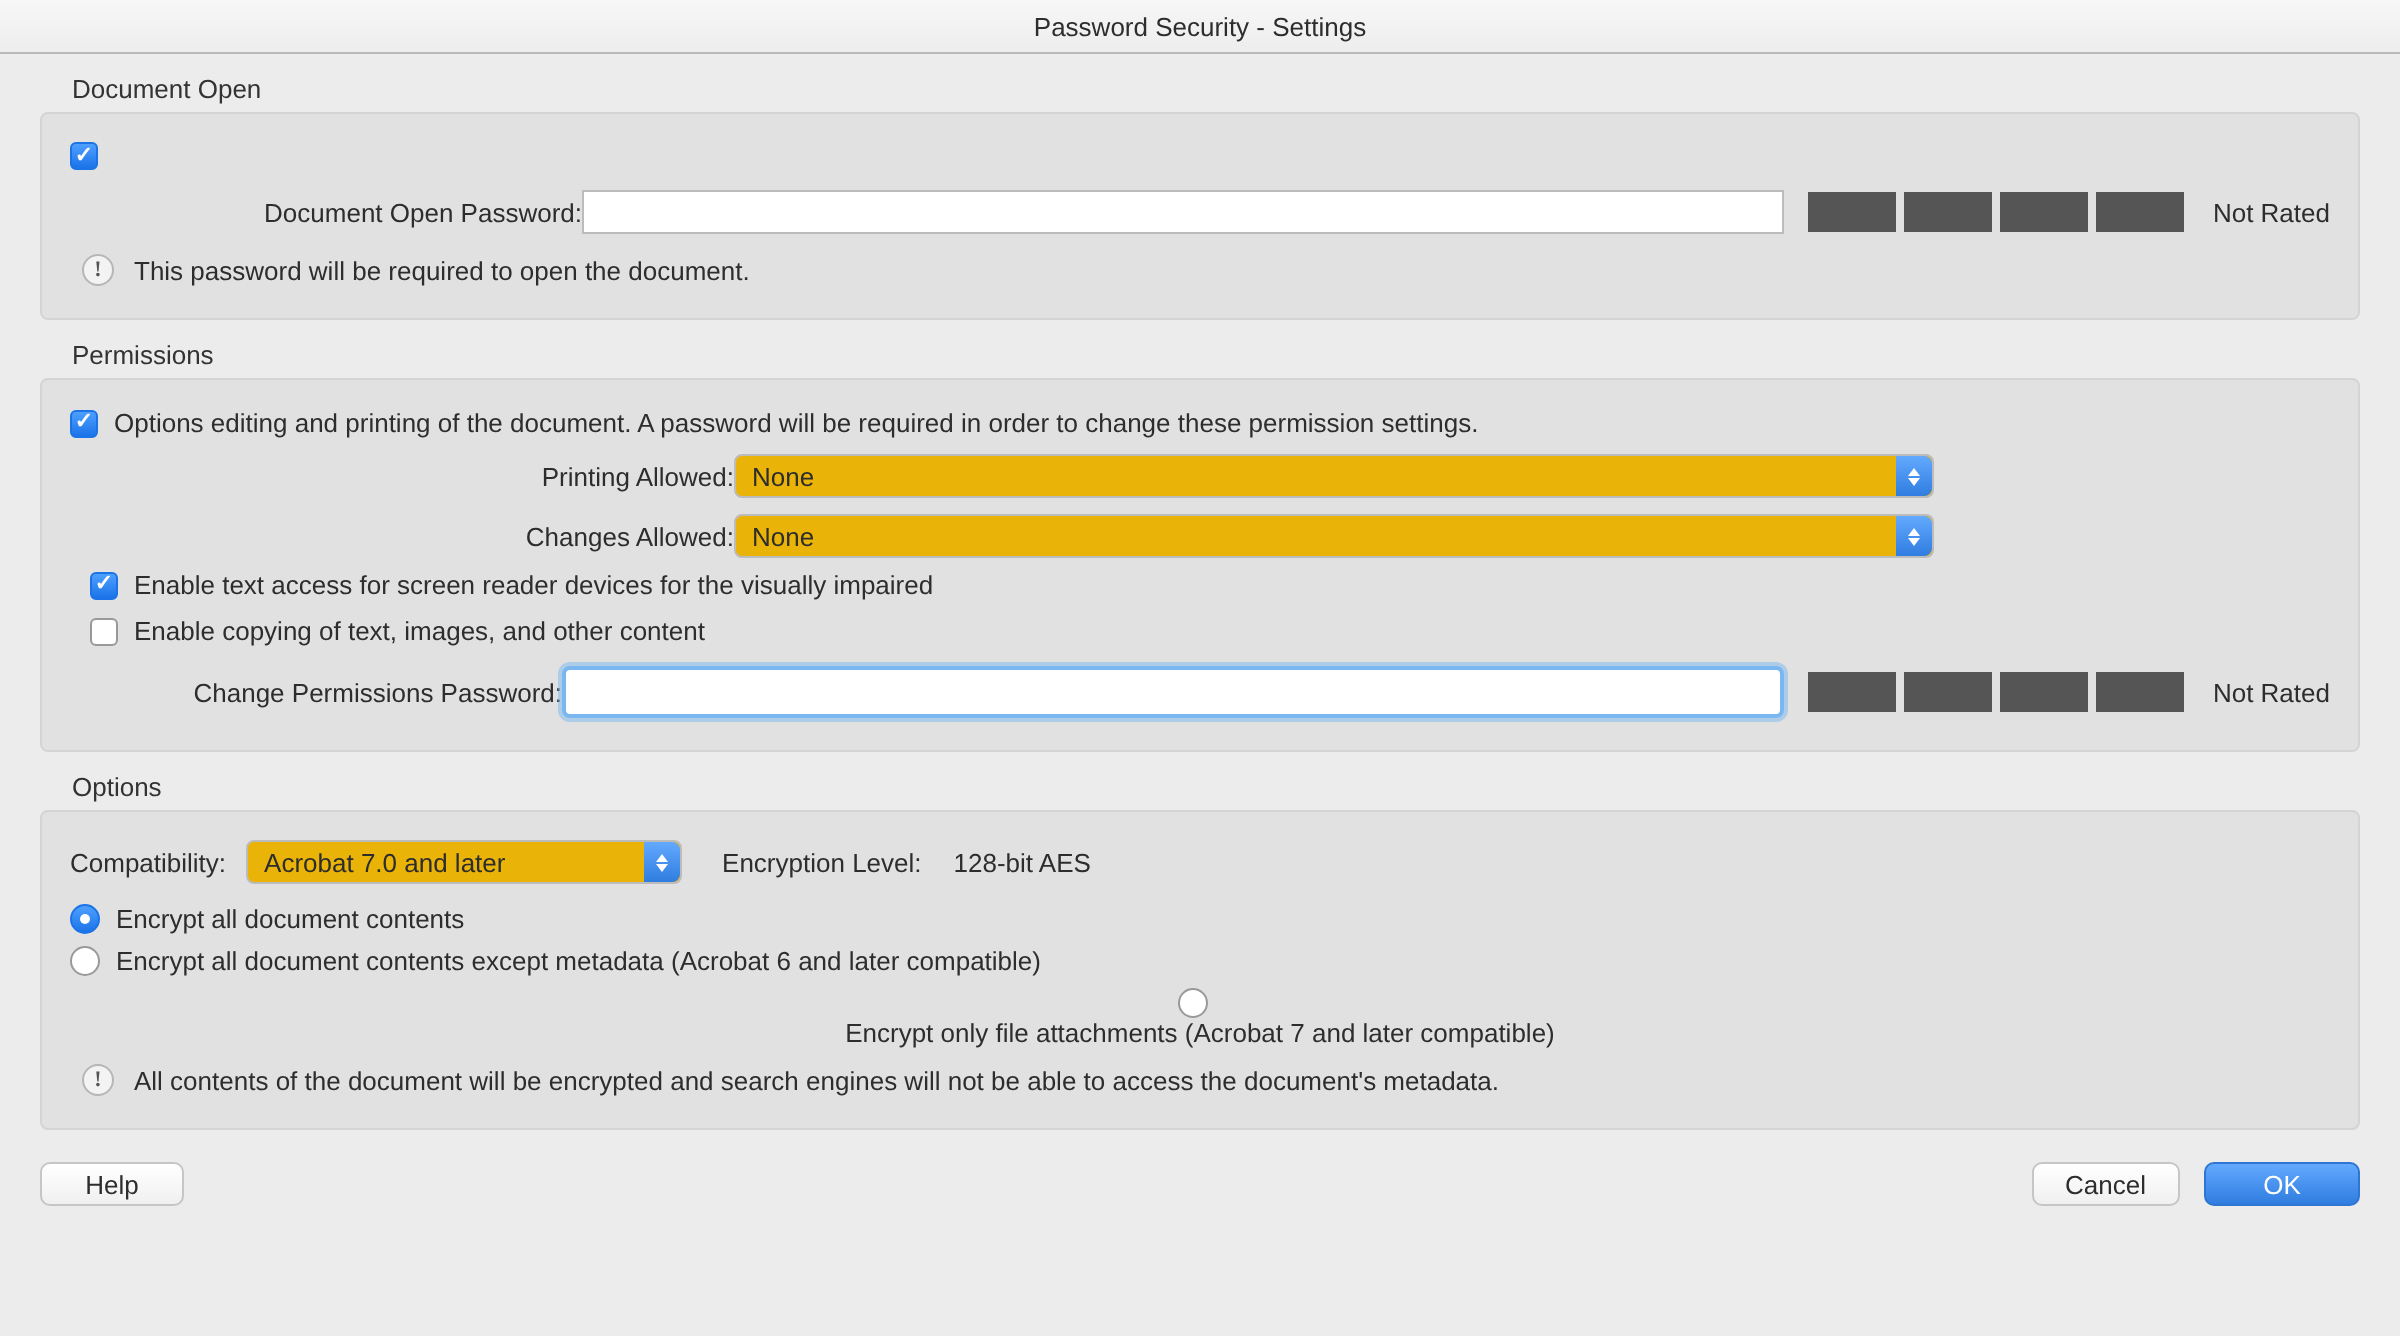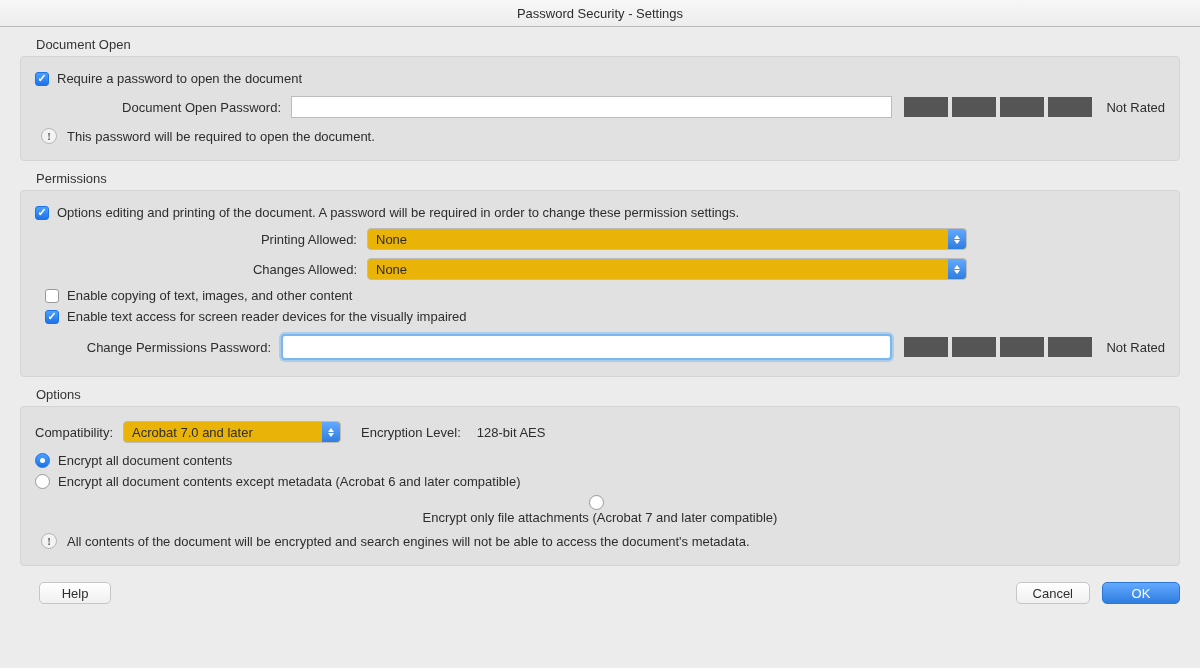--- a/index.html
+++ b/index.html
@@ -82,21 +82,20 @@
   }
   .radio.selected::after {
     content: "";
     width: 5px;
     height: 5px;
     border-radius: 50%;
     background: #fff;
   }
   .field-label {
     text-align: right;
-    padding-right: 10px;
   }
   input.text {
     height: 22px;
     border: 1px solid #bcbcbc;
     border-radius: 0;
     background: #fff;
     padding: 0 6px;
     font-size: 13px;
     outline: none;
   }
@@ -169,21 +168,20 @@
     width: 0; height: 0;
     border-left: 3px solid transparent;
     border-right: 3px solid transparent;
   }
   .select .stepper::before { border-bottom: 4px solid #fff; }
   .select .stepper::after  { border-top: 4px solid #fff; }
   .footer {
     display: flex;
     align-items: flex-start;
     padding: 10px 20px 0 20px;
-    margin-left: 19px;
   }
   .btn {
     height: 22px;
     min-width: 72px;
     padding: 0 16px;
     border-radius: 5px;
     border: 1px solid #c6c6c6;
     background: linear-gradient(#ffffff, #f0f0f0);
     font-size: 13px;
     display: inline-flex;
@@ -203,21 +201,20 @@
 <body>
 
 <div class="titlebar">Password Security - Settings</div>
 
 <div class="content">
 
   <div class="section-label">Document Open</div>
   <div class="section">
     <div class="row">
       <span class="checkbox checked"></span>
-      <span>Require a password to open the document</span>
     </div>
     <div class="row" style="margin-top:10px;">
       <span class="field-label" style="width:256px;">Document Open Password:</span>
       <input class="text" type="password" style="flex: 1 1 0%;" value="">
       <span class="strength">
         <span class="bar"></span>
           <span class="bar"></span>
           <span class="bar"></span>
           <span class="bar"></span>
       </span>
@@ -245,27 +242,27 @@
     </div>
 
     <div class="row" style="margin-top:8px;align-items:center;">
       <span class="field-label" style="width:332px;">Changes Allowed:</span>
       <div class="select" style="width:600px;">
         <span>None</span>
         <span class="stepper"></span>
       </div>
     </div>
 
+    <div class="row" style="margin-top:6px; padding-left:10px;">
+      <span class="checkbox checked"></span>
+      <span>Enable text access for screen reader devices for the visually impaired</span>
+    </div>
     <div class="row" style="margin-top:8px; padding-left:10px;">
       <span class="checkbox"></span>
       <span>Enable copying of text, images, and other content</span>
-    </div>
-    <div class="row" style="margin-top:6px; padding-left:10px;">
-      <span class="checkbox checked"></span>
-      <span>Enable text access for screen reader devices for the visually impaired</span>
     </div>
 
     <div class="row" style="margin-top:10px;">
       <span class="field-label" style="width:246px;">Change Permissions Password:</span>
       <input class="text focused" type="password" style="flex: 1 1 0%;" value="">
       <span class="strength">
         <span class="bar"></span>
           <span class="bar"></span>
           <span class="bar"></span>
           <span class="bar"></span>

